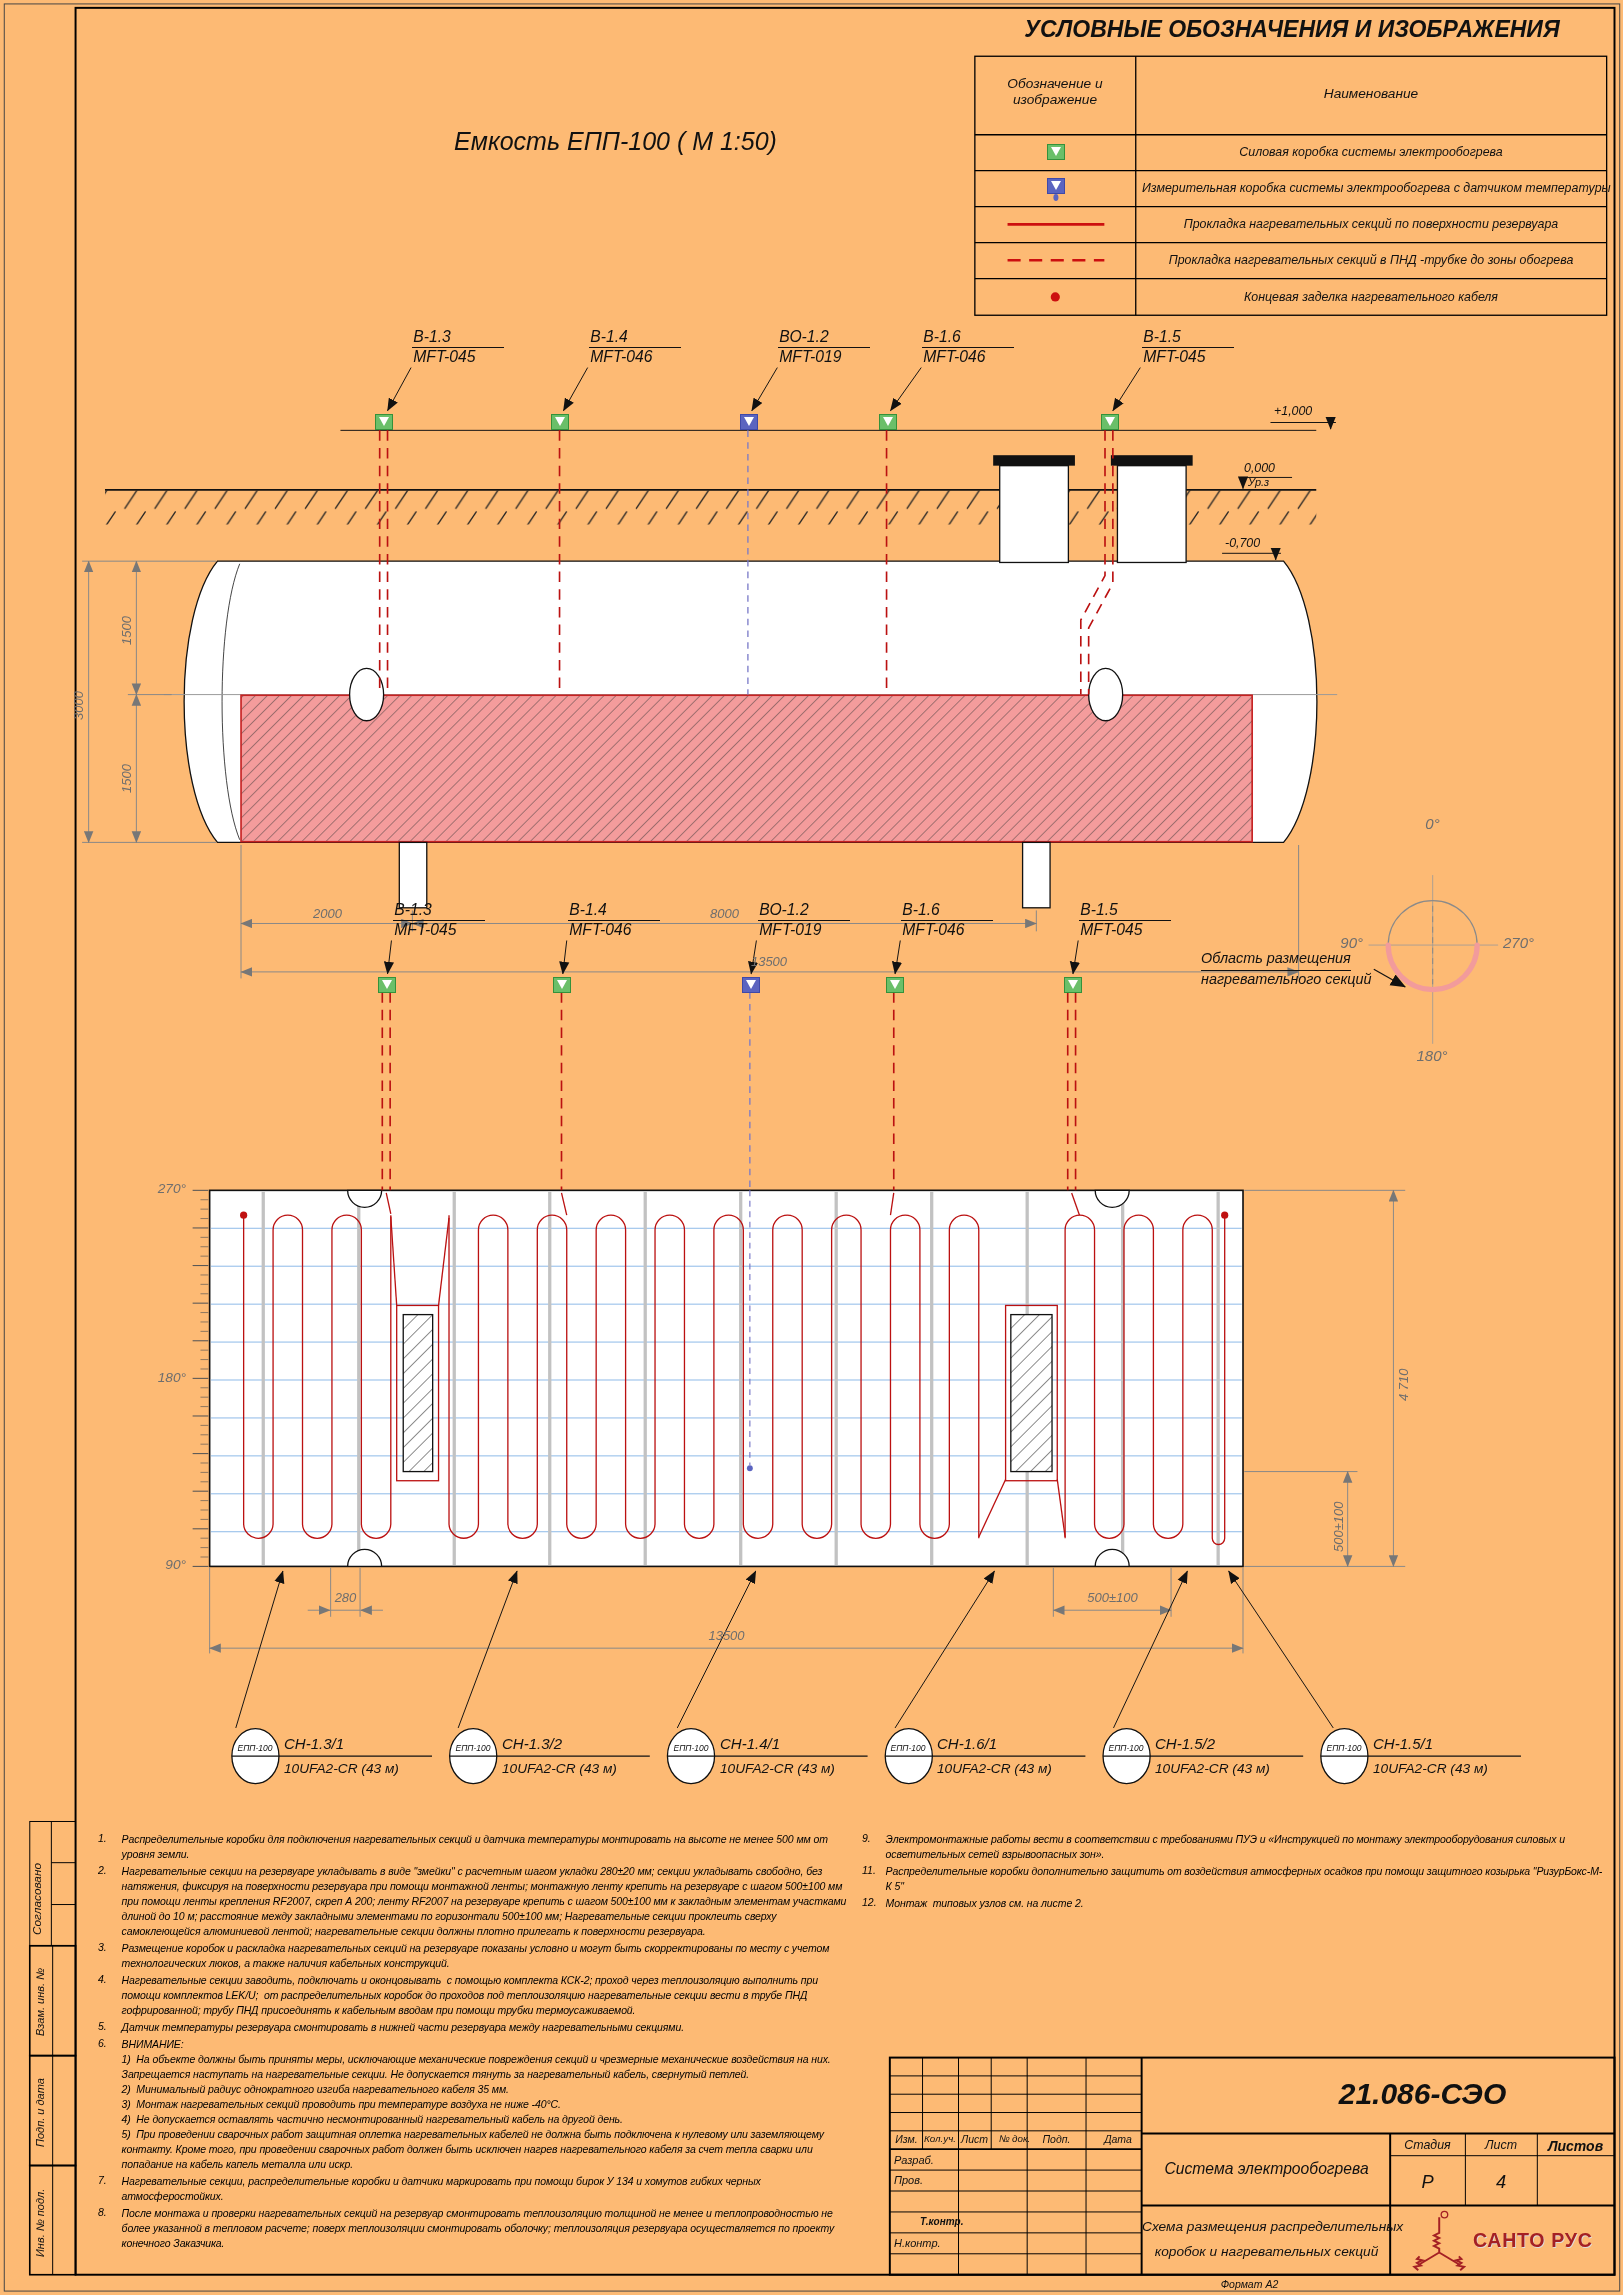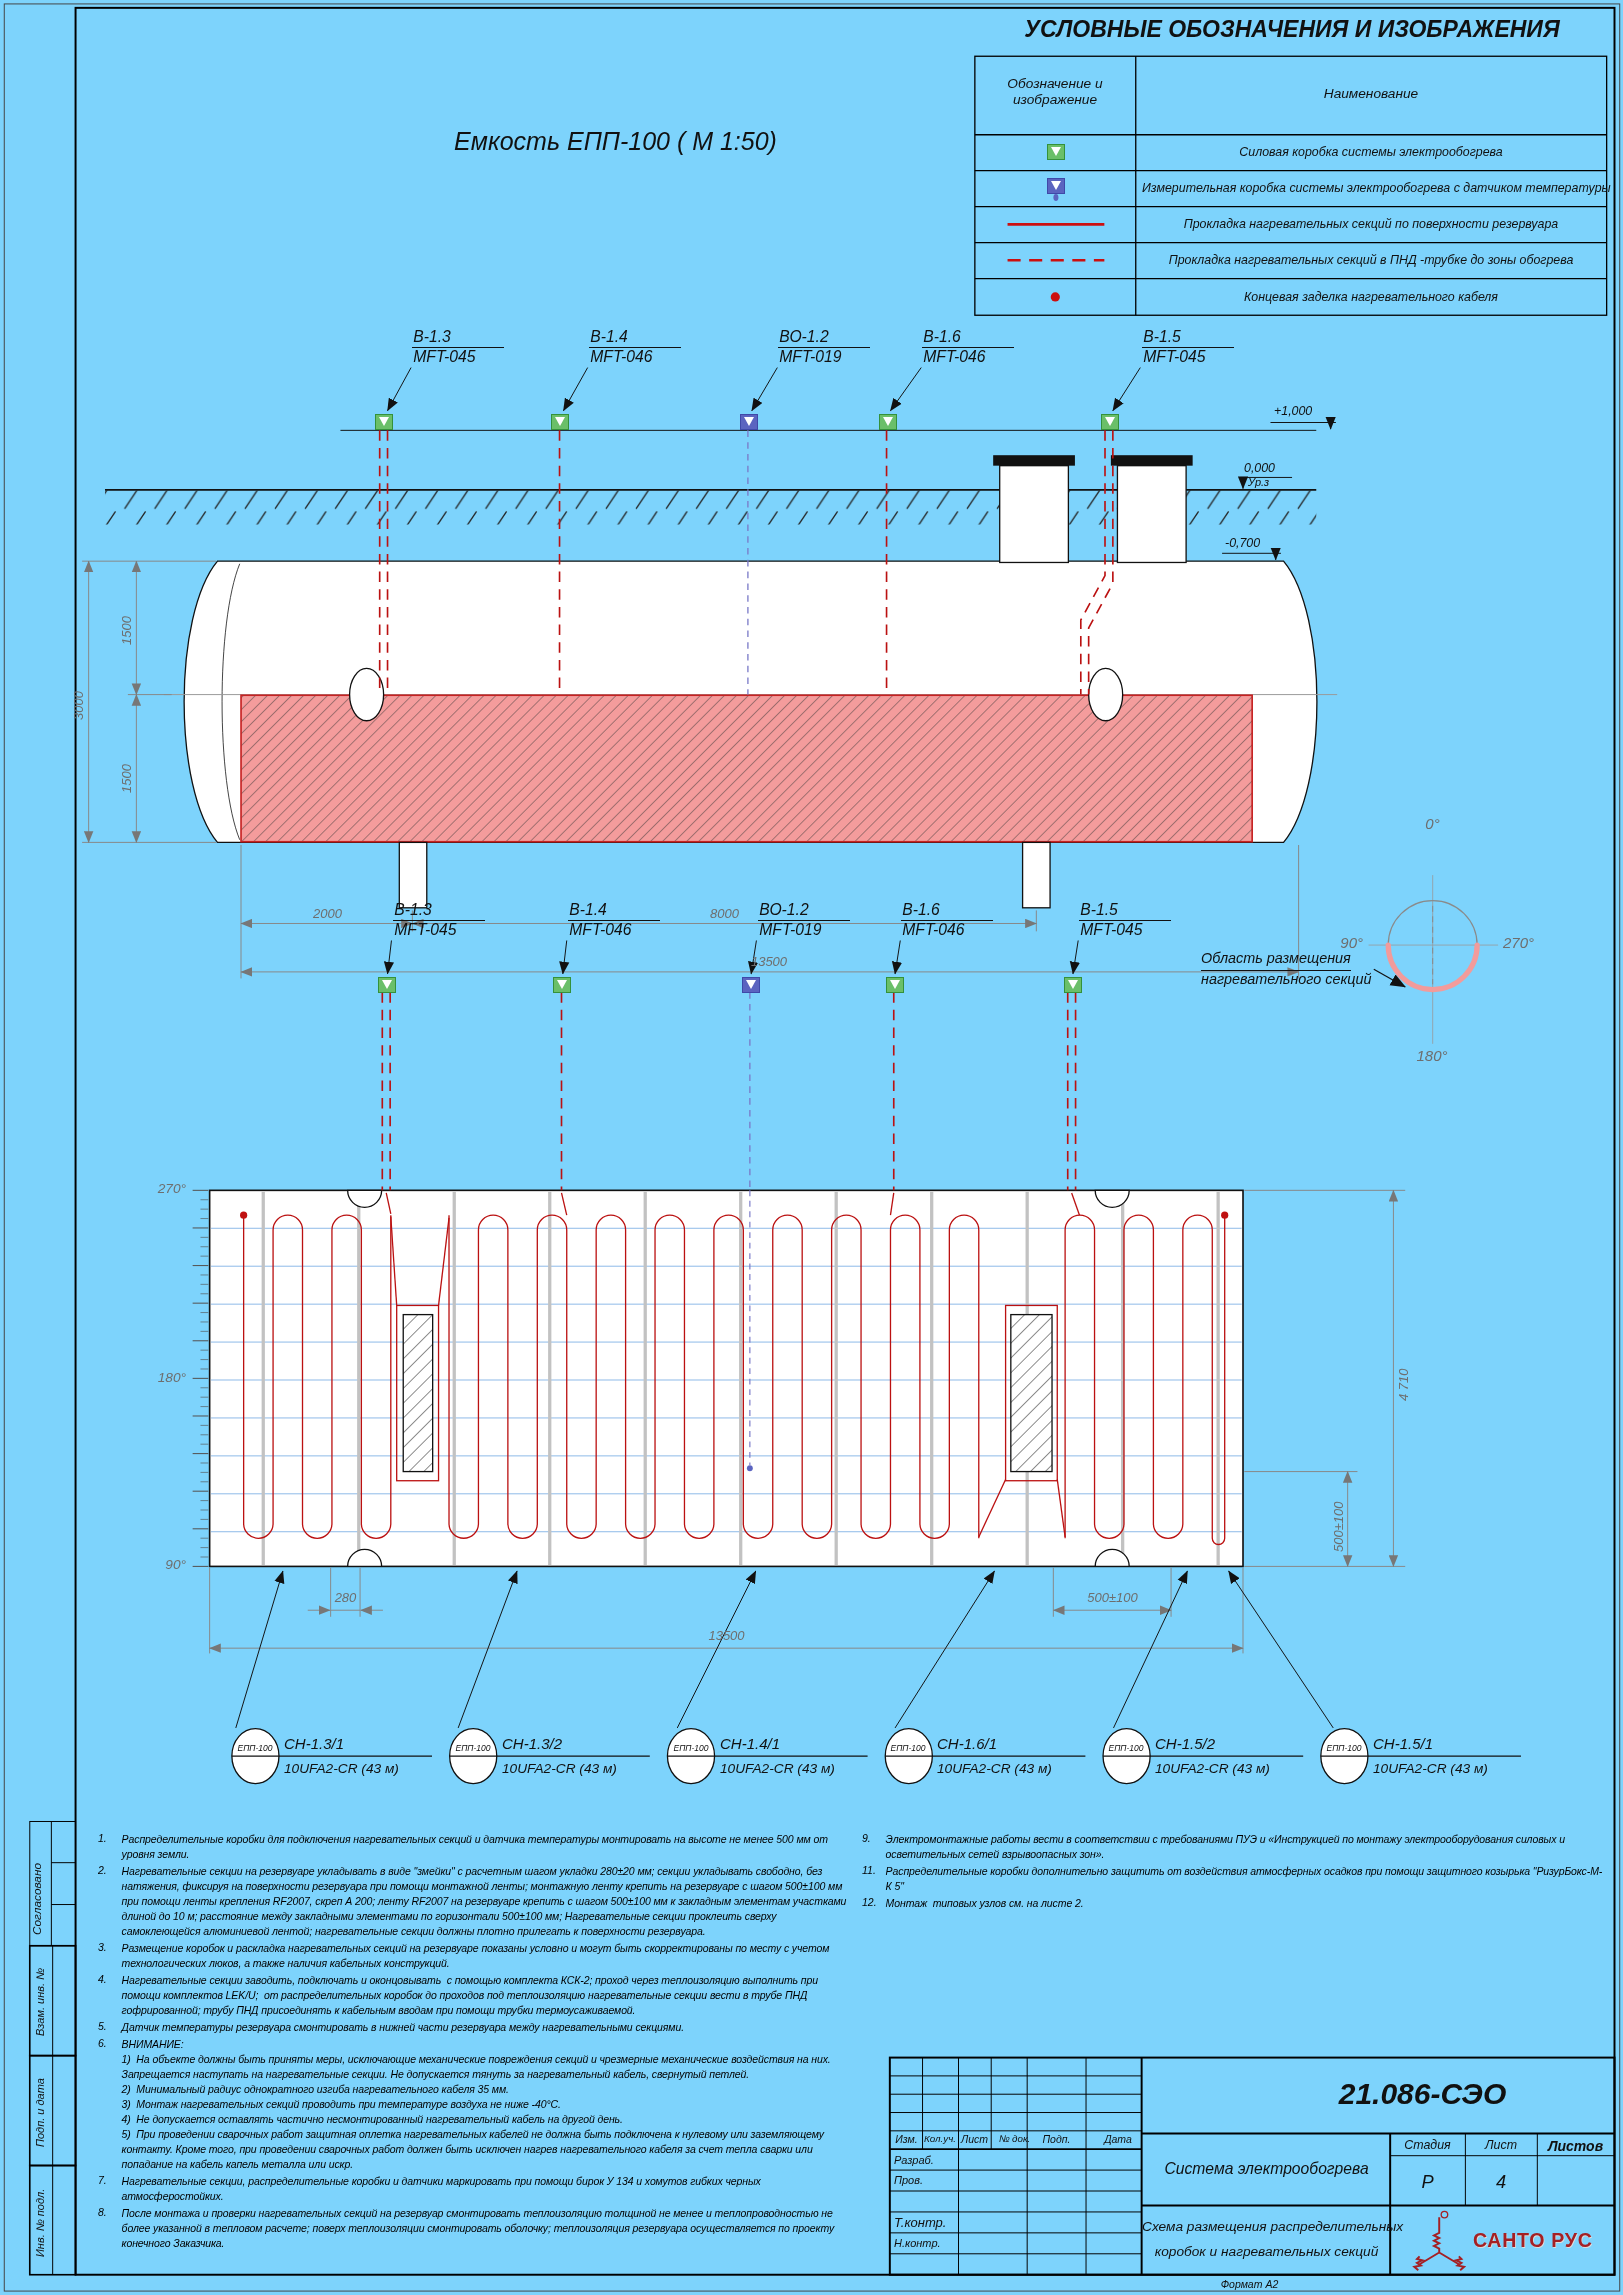--- a/index.html
+++ b/index.html
@@ -1,18 +1,18 @@
 <!DOCTYPE html>
 <html style="font-size:10.5px"><head>
 <meta charset="utf-8">
 <style>
   html,body{margin:0;padding:0;background:#fff;}
   body{width:1624px;height:2295px;position:relative;overflow:hidden;
        font-family:"Liberation Sans",sans-serif;}
-  .page{position:absolute;inset:0;background:#7dd3fc;}
+  .page{position:absolute;inset:0;background:#fdba74;}
   svg.geo{position:absolute;left:0;top:0;}
   .t{position:absolute;font-style:italic;color:#111;white-space:nowrap;line-height:1.15;}
   .c{text-align:center;}
   .r{text-align:right;}
   .gray{color:#6e6e6e;}
   .vt{transform:rotate(-90deg);transform-origin:0 0;}
   .pre{white-space:pre-line;}
   .leader{width:92px;}
   .leader .tag{display:block;border-bottom:1.3px solid #111;font-size:15.7px;padding:0 3.9px 0.7px 1.3px;}
   .leader .ref{display:block;font-size:15.7px;padding:0.7px 1.3px 0 1.3px;}
@@ -553,21 +553,21 @@
 
 <div class="t c" style="left:1142px;top:2077px;width:473px;font-size:30px;font-weight:bold;margin-left:44px;">21.086-СЭО</div>
 <div class="t c" style="left:890px;top:2133px;width:33px;font-size:10.5px;">Изм.</div>
 <div class="t c" style="left:922px;top:2133px;width:36px;font-size:9.8px;">Кол.уч.</div>
 <div class="t c" style="left:958px;top:2133px;width:33px;font-size:10.5px;">Лист</div>
 <div class="t c" style="left:991px;top:2133px;width:47px;font-size:9.8px;">№ док.</div>
 <div class="t c" style="left:1027px;top:2133px;width:59px;font-size:10.5px;">Подп.</div>
 <div class="t c" style="left:1086px;top:2133px;width:64px;font-size:10.5px;">Дата</div>
 <div class="t" style="left:894px;top:2154px;font-size:11px;">Разраб.</div>
 <div class="t" style="left:894px;top:2174px;font-size:11px;">Пров.</div>
-<div class="t" style="left:894px;top:2216px;font-size:13px;">Т.контр.</div>
+<div class="t" style="left:920px;top:2216px;font-size:10px;font-weight:bold;">Т.контр.</div>
 <div class="t" style="left:894px;top:2237px;font-size:11px;">Н.контр.</div>
 <div class="t c" style="left:1142px;top:2160px;width:249px;font-size:15.7px;">Система электрообогрева</div>
 <div class="t c" style="left:1390px;top:2138px;width:75px;font-size:12.4px;">Стадия</div>
 <div class="t c" style="left:1465px;top:2138px;width:72px;font-size:12.4px;">Лист</div>
 <div class="t c" style="left:1537px;top:2138px;width:77px;font-size:14px;font-weight:bold;">Листов</div>
 <div class="t c" style="left:1390px;top:2171px;width:75px;font-size:18.3px;">Р</div>
 <div class="t c" style="left:1465px;top:2171px;width:72px;font-size:18.3px;">4</div>
 <div class="t c" style="left:1142px;top:2219px;width:249px;font-size:13.7px;">Схема размещения распределительных</div>
 <div class="t c" style="left:1142px;top:2244px;width:249px;font-size:13.7px;">коробок и нагревательных секций</div>
 <div class="t logo-text" style="left:1473px;top:2229px;font-style:normal;">САНТО РУС</div>

